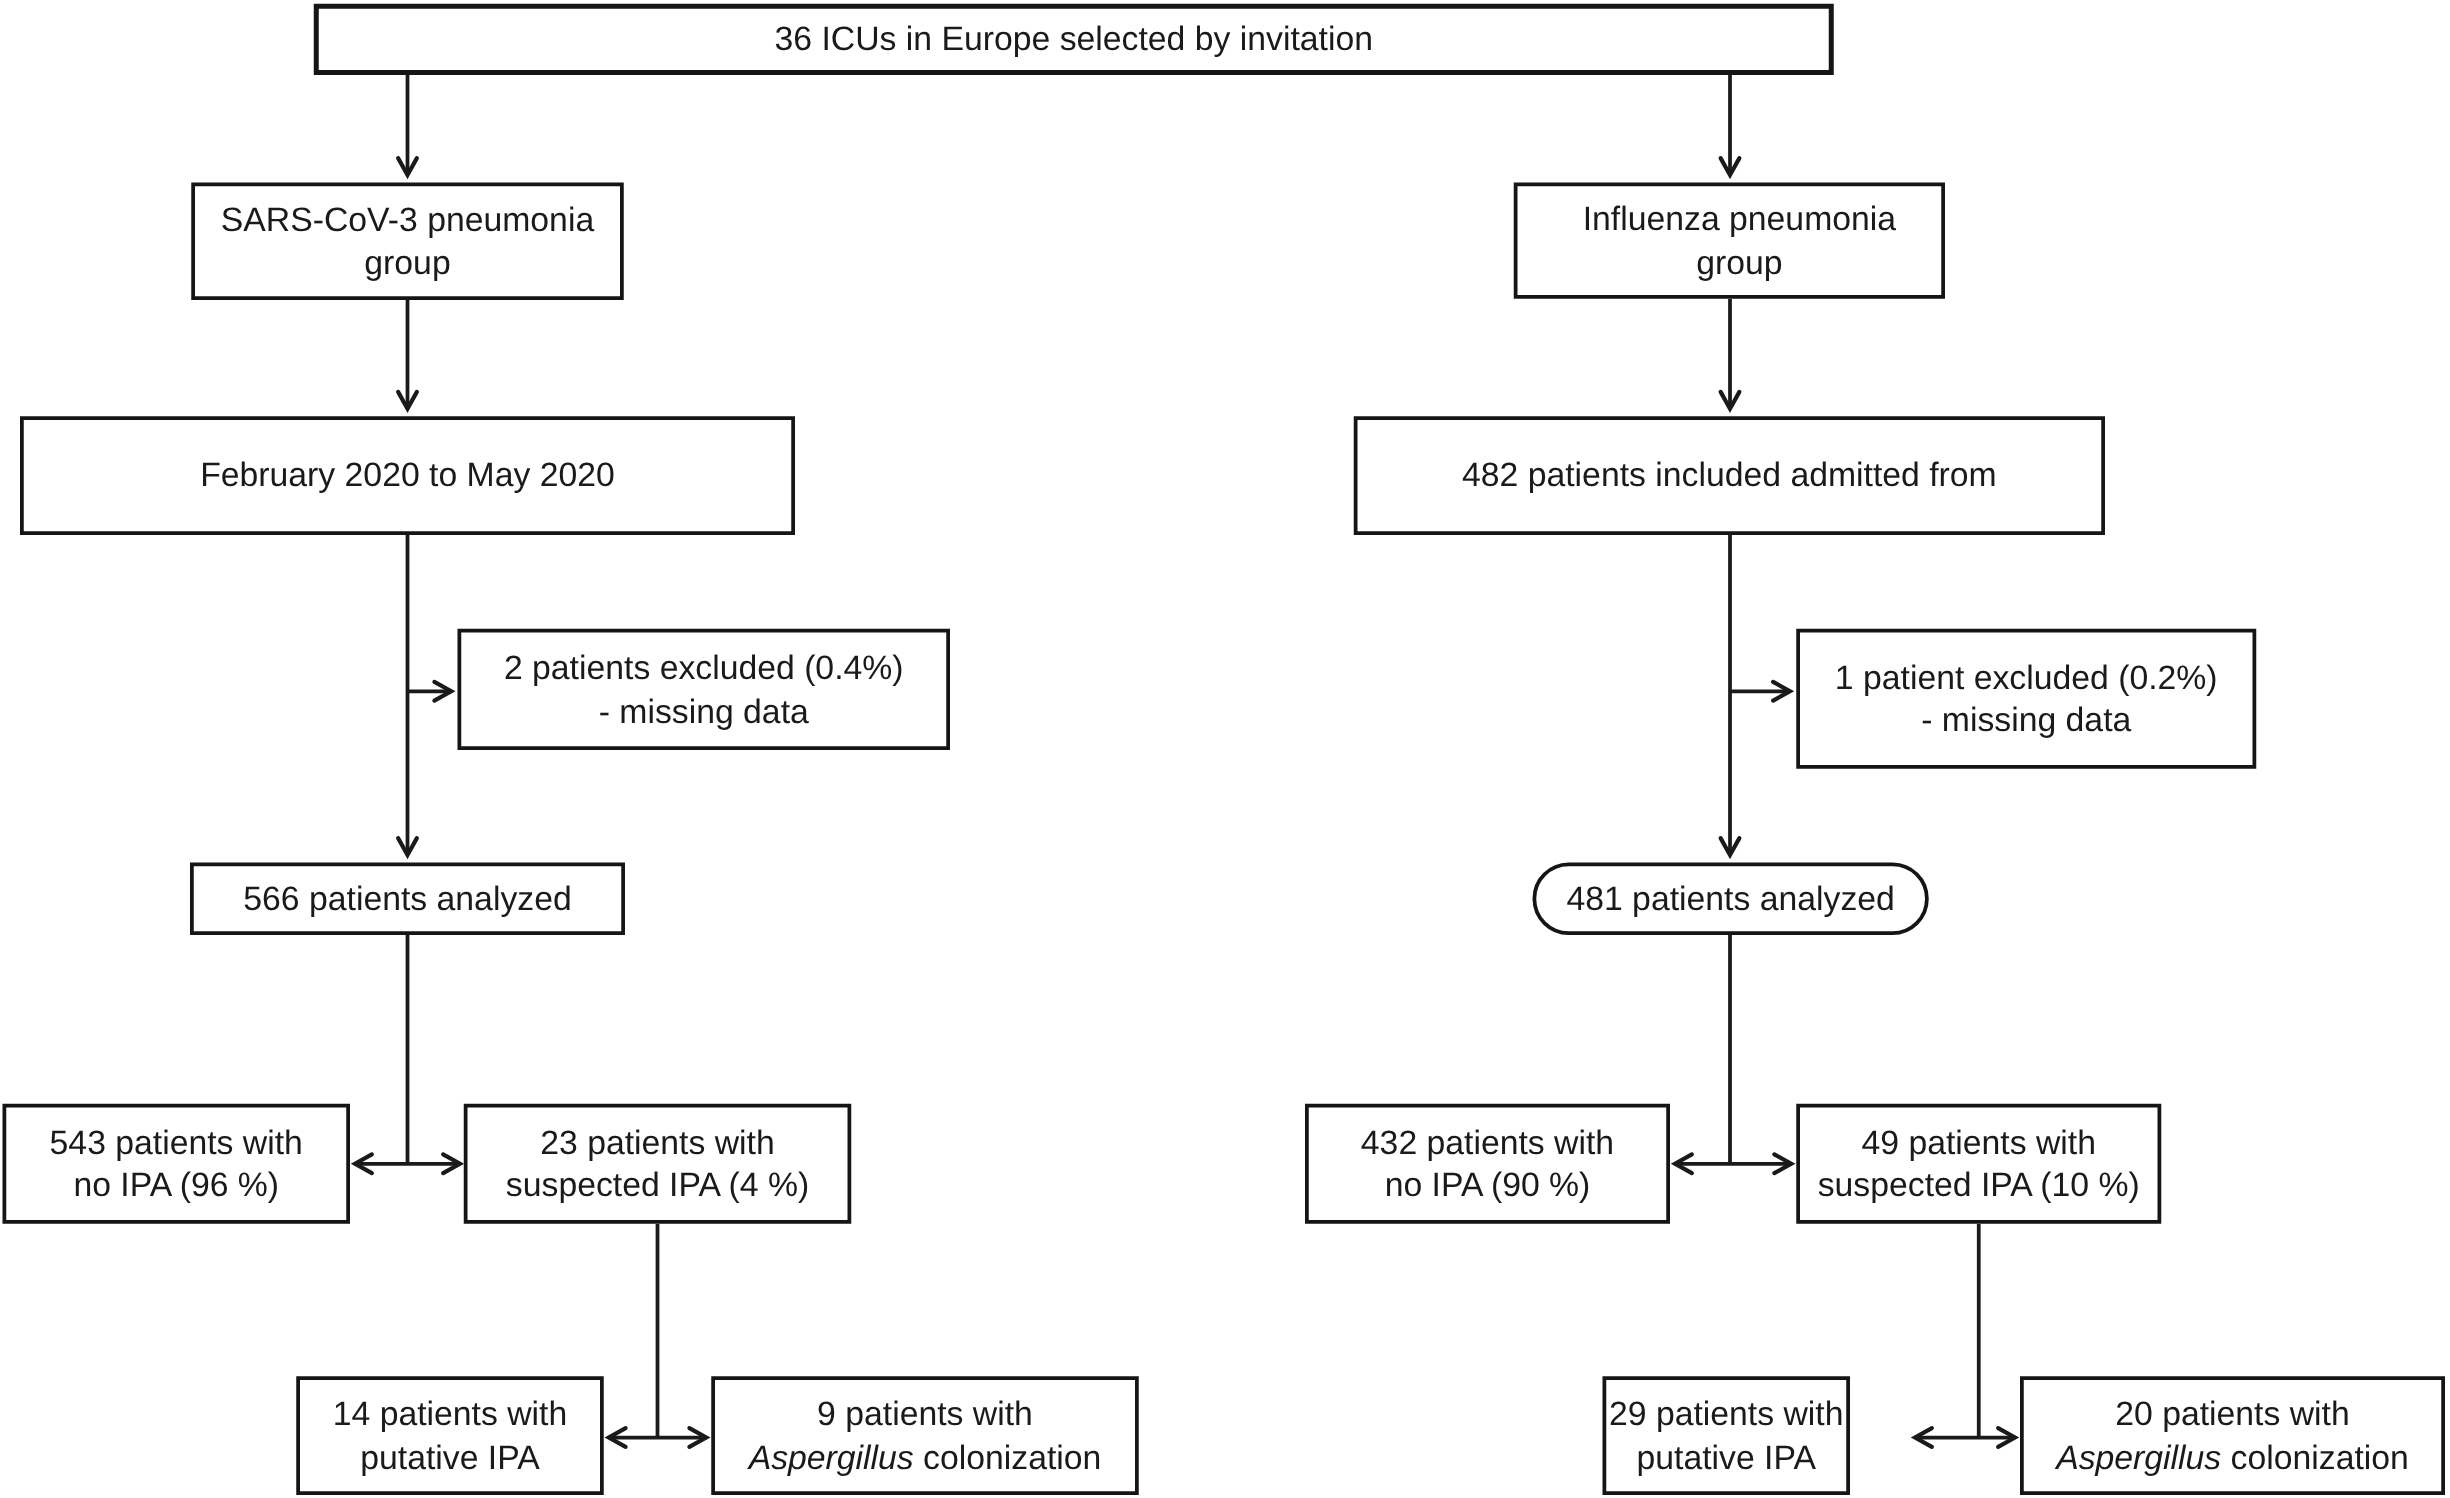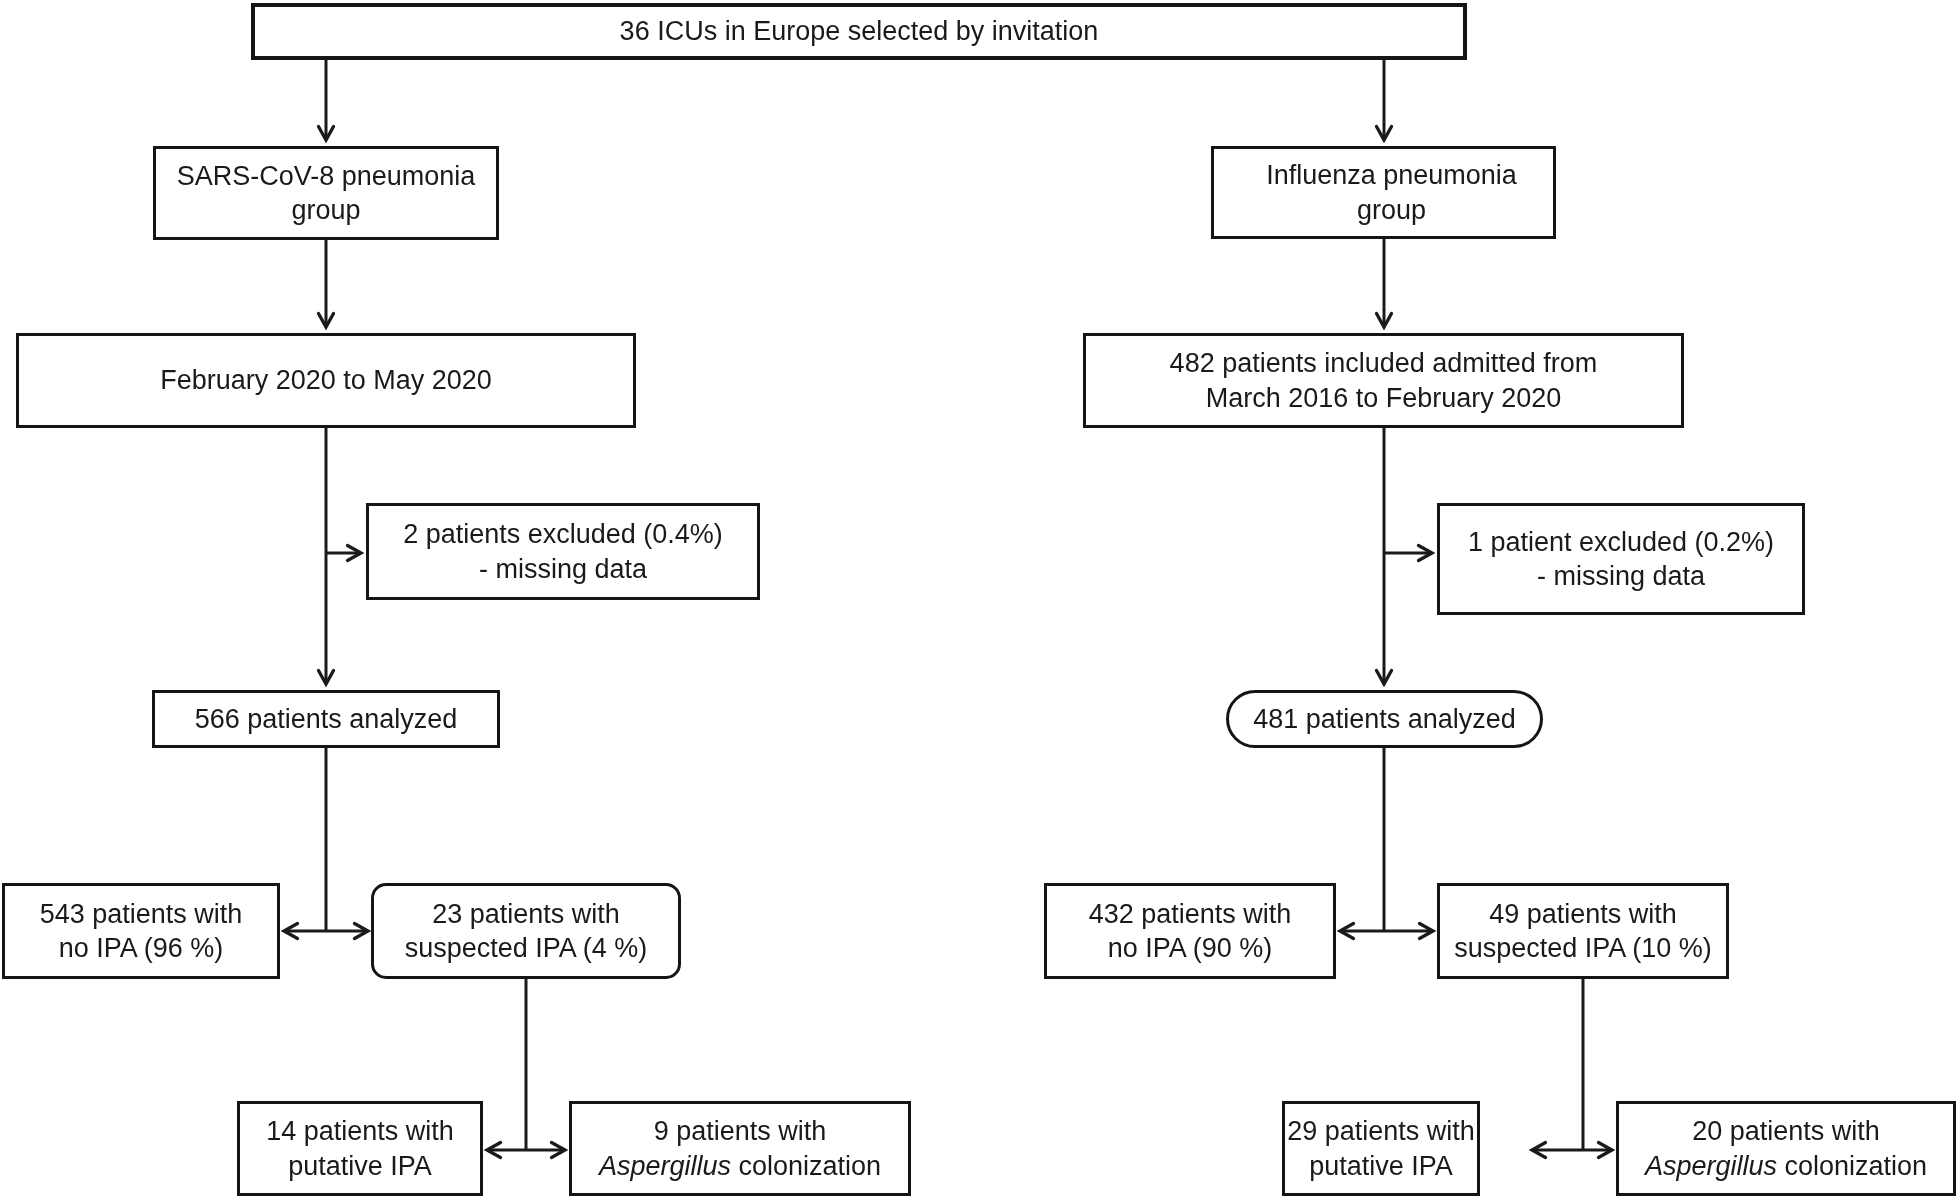--- a/index.html
+++ b/index.html
@@ -65,21 +65,21 @@
       <line x1="487" y1="1150" x2="565" y2="1150" marker-start="url(#ah)" marker-end="url(#ah)"></line>
       <line x1="1532" y1="1150" x2="1612" y2="1150" marker-start="url(#ah)" marker-end="url(#ah)"></line>
     </g>
   </svg>
 
   <div class="box title-box" style="left:251px; top:3px; width:1216px; height:57px;">
     <div>36 ICUs in Europe selected by invitation</div>
   </div>
 
   <div class="box" style="left:153px; top:146px; width:346px; height:94px;">
-    <div>SARS-CoV-8 pneumonia</div>
+    <div>SARS-CoV-3 pneumonia</div>
     <div>group</div>
   </div>
 
   <div class="box" style="left:16px; top:333px; width:620px; height:95px;">
     <div>February 2020 to May 2020</div>
   </div>
 
   <div class="box" style="left:366px; top:503px; width:394px; height:97px;">
     <div>2 patients excluded (0.4%)</div>
     <div>- missing data</div>
@@ -87,21 +87,21 @@
 
   <div class="box" style="left:152px; top:690px; width:348px; height:58px;">
     <div>566 patients analyzed</div>
   </div>
 
   <div class="box" style="left:2px; top:883px; width:278px; height:96px;">
     <div>543 patients with</div>
     <div>no IPA (96 %)</div>
   </div>
 
-  <div class="box" style="left:371px; top:883px; width:310px; height:96px;border-radius:15px;">
+  <div class="box" style="left:371px; top:883px; width:310px; height:96px;">
     <div>23 patients with</div>
     <div>suspected IPA (4 %)</div>
   </div>
 
   <div class="box" style="left:237px; top:1101px; width:246px; height:95px;">
     <div>14 patients with</div>
     <div>putative IPA</div>
   </div>
 
   <div class="box" style="left:569px; top:1101px; width:342px; height:95px;">
@@ -109,21 +109,20 @@
     <div><span class="it">Aspergillus</span><span> colonization</span></div>
   </div>
 
   <div class="box" style="left:1211px; top:146px; width:345px; height:93px;padding-left:16px;">
     <div>Influenza pneumonia</div>
     <div>group</div>
   </div>
 
   <div class="box" style="left:1083px; top:333px; width:601px; height:95px;">
     <div>482 patients included admitted from</div>
-    <div>March 2016 to February 2020</div>
   </div>
 
   <div class="box" style="left:1437px; top:503px; width:368px; height:112px;">
     <div>1 patient excluded (0.2%)</div>
     <div>- missing data</div>
   </div>
 
   <div class="box" style="left:1226px; top:690px; width:317px; height:58px;border-radius:29px;">
     <div>481 patients analyzed</div>
   </div>

